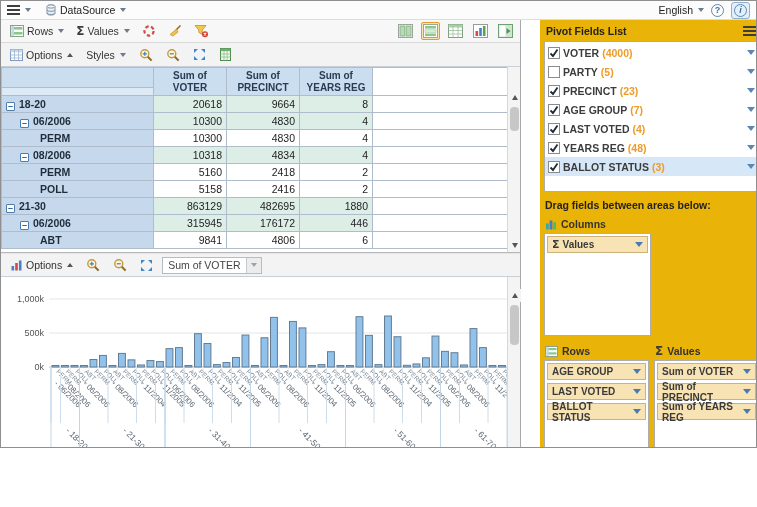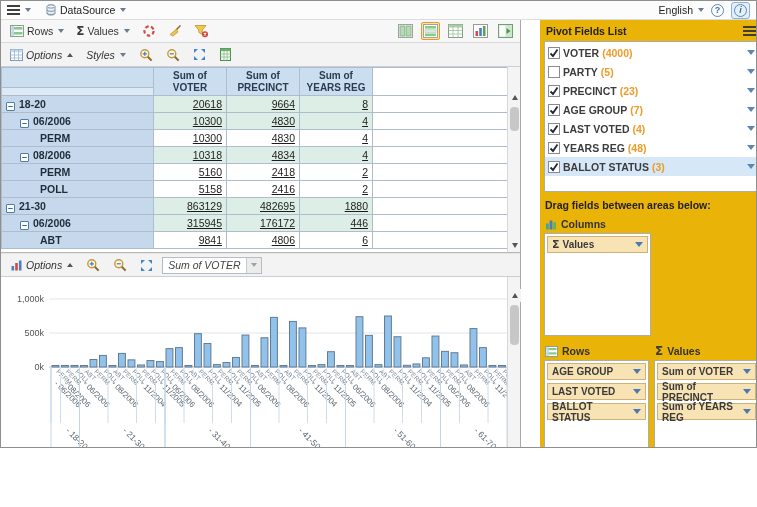--- a/index.html
+++ b/index.html
@@ -28,37 +28,37 @@
   .left{width:533px;border-right:1px solid #a9a9a9;display:flex;flex-direction:column;background:#fff;}
   
   .ptb{height:23px;background:#f7f7f7;border-bottom:1px solid #d9d9d9;display:flex;align-items:center;padding:0 5px;gap:4px;}
   .tbtn{display:flex;align-items:center;gap:3px;padding:2px 4px;border-radius:2px;cursor:pointer;color:#333;}
   .tico{display:flex;align-items:center;justify-content:center;}
   .ptb-right{margin-left:auto;display:flex;align-items:center;gap:6px;}
   .lay-ic{padding:1px;border:1px solid transparent;border-radius:2px;display:flex;}
   .lay-ic.sel{border:1px solid #e39b2d;background:#fbe3b3;}
   .sigma{font-size:12px;font-weight:bold;color:#3c3c3c;font-family:"DejaVu Sans",sans-serif;}
   
-  .stb{height:24px;background:#f3f3f3;border-bottom:1px solid #c9cfd6;display:flex;align-items:center;padding:0 5px;gap:5px;font-style:italic;}
+  .stb{height:24px;background:#f3f3f3;border-bottom:1px solid #c9cfd6;display:flex;align-items:center;padding:0 5px;gap:5px;}
   .dd{display:flex;align-items:center;height:17px;border:1px solid #b6bcc3;background:#fff;}
   .dd-text{padding:0 5px;min-width:82px;color:#444;}
   .dd-btn{width:15px;height:100%;background:#ececec;border-left:1px solid #c5cad0;display:flex;align-items:center;justify-content:center;}
   
   .gridwrap{height:186px;position:relative;background:#fff;border-bottom:1px solid #b7b7b7;overflow:hidden;}
   table.pg{border-collapse:collapse;table-layout:fixed;width:519px;}
   table.pg th,table.pg td{border:1px solid #aebccb;overflow:hidden;white-space:nowrap;}
   th.corner{width:152px;background:#cbdeef;padding:0;}
   th.corner .strip{height:8px;background:#dde9f4;border-top:1px solid #aebccb;margin-top:19px;}
   th.colh{width:73px;background:#cbdeef;color:#273c52;font-size:10px;font-weight:bold;text-align:center;line-height:12px;padding:1px 0;}
   th.fillh,td.fillc{border:none;background:#fff;}
   td.rl{background:#c6d9ec;font-weight:bold;color:#1f2c3a;height:17px;padding:0 3px;}
   td.rl.lvl0{padding-left:4px;} td.rl.lvl1{padding-left:18px;} td.rl.lvl2{padding-left:38px;}
   .expando{display:inline-block;width:9px;height:9px;border:1px solid #4d7cad;background:#fff;color:#2d5c8d;
            font-size:9px;line-height:7px;text-align:center;margin-right:4px;border-radius:1px;vertical-align:-1px;cursor:pointer;}
-  td.vc{background:#fff;text-align:right;padding:0 4px;color:#1d1d1d;font-size:10.5px;text-decoration:underline;}
+  td.vc{background:#fff;text-align:right;padding:0 4px;color:#1d1d1d;font-size:10.5px;}
   td.vc.g{background:#ddeee7;}
   
   .vscroll{position:absolute;right:0;width:13px;background:#f4f4f4;border-left:1px solid #d8d8d8;}
   .sb-btn{position:absolute;left:0;width:13px;height:13px;display:flex;align-items:center;justify-content:center;background:#f4f4f4;cursor:pointer;}
   .tri-up{width:0;height:0;border-left:3.5px solid transparent;border-right:3.5px solid transparent;border-bottom:5px solid #555;}
   .tri-dn{width:0;height:0;border-left:3.5px solid transparent;border-right:3.5px solid transparent;border-top:5px solid #555;}
   .tri-lf{width:0;height:0;border-top:3.5px solid transparent;border-bottom:3.5px solid transparent;border-right:5px solid #555;}
   .tri-rt{width:0;height:0;border-top:3.5px solid transparent;border-bottom:3.5px solid transparent;border-left:5px solid #555;}
   .sb-thumb-v{position:absolute;left:1.5px;width:9px;background:#c7c7c7;border-radius:4px;}
   .hscroll{height:16px;background:#f1f1f1;border-top:1px solid #d2d2d2;position:relative;}

